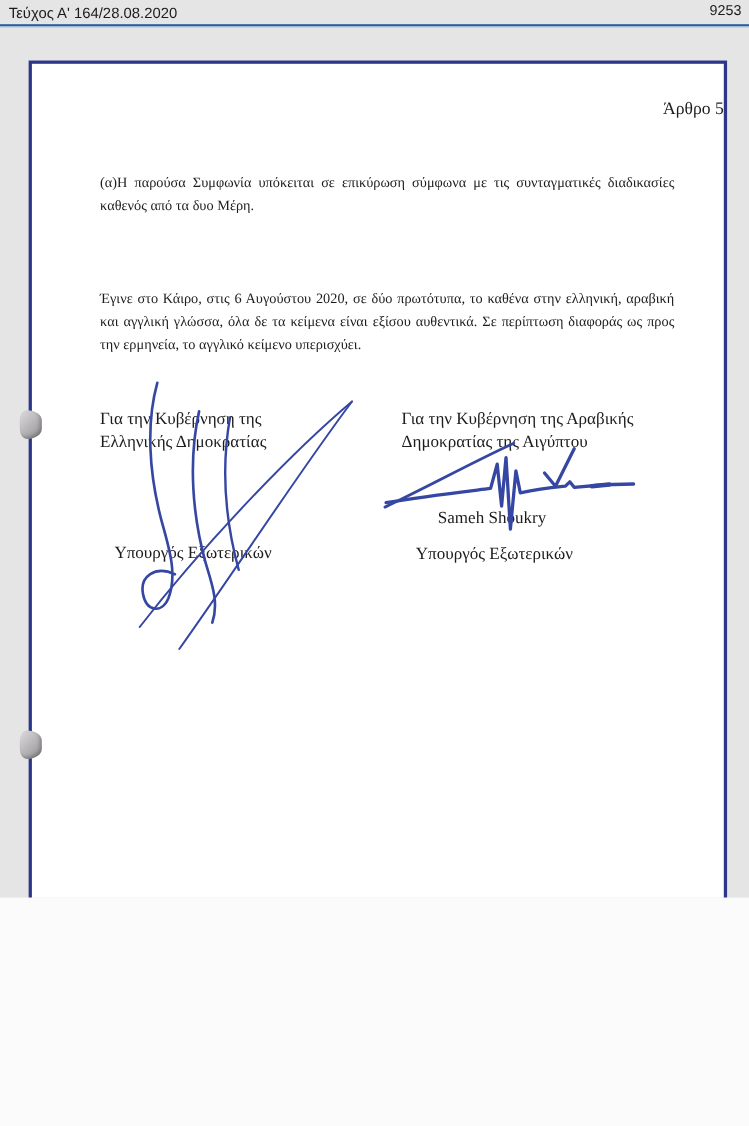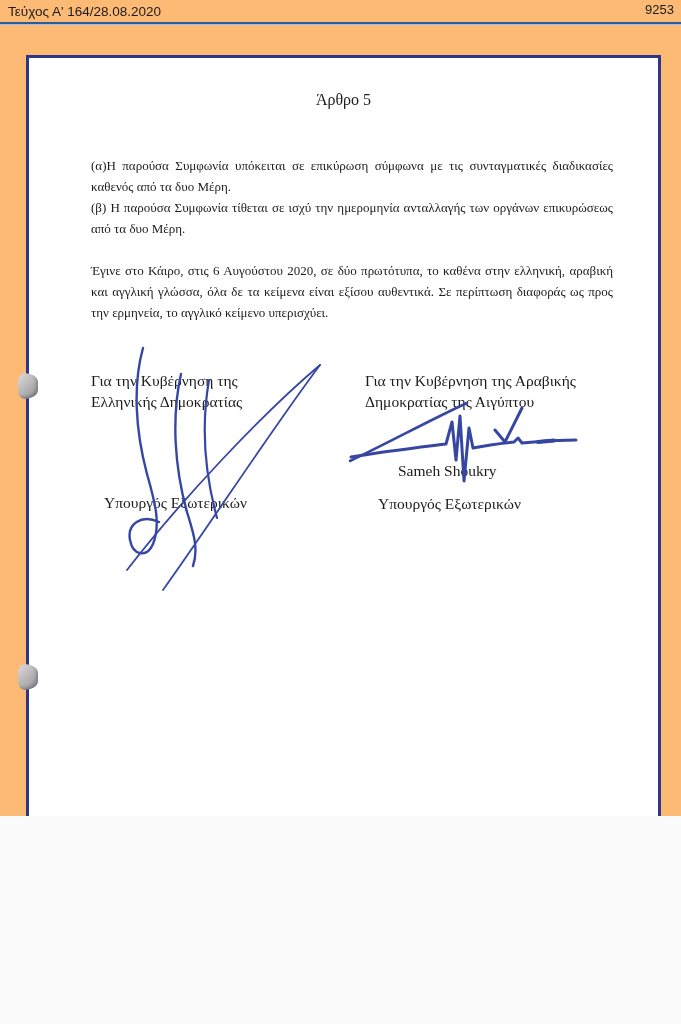--- a/index.html
+++ b/index.html
@@ -4,21 +4,21 @@
 <style>
   * { box-sizing: border-box; }
   html, body { margin: 0; padding: 0; }
   body {
     width: 681px; height: 1024px;
     background: #fbfbfb;
     font-family: "Liberation Serif", "DejaVu Serif", serif;
   }
   .page {
     position: relative; width: 681px; height: 816px;
-    background: #fdba74; color: #1c1c1c; overflow: hidden;
+    background: #e5e5e5; color: #1c1c1c; overflow: hidden;
   }
 
   
   .header { position: absolute; top: 0; left: 0; right: 0; height: 22px; }
   .header-issue {
     position: absolute; left: 8px; top: 4px;
     font-family: "Liberation Sans", sans-serif;
     font-size: 13.5px; color: #1b1b1b;
   }
   .header-title {
@@ -38,21 +38,21 @@
 
   
   .doc-box {
     position: absolute; left: 26px; top: 55px;
     width: 635px; height: 957px;
     border: 3px solid #2c3789; background: #ffffff;
   }
 
   .article-heading {
     position: absolute; top: 33px; left: 0; width: 100%;
-    text-align: center; font-size: 16px;
+    text-align: right; font-size: 16px;
   }
   .para {
     position: absolute; left: 62px; width: 522px;
     text-align: justify; font-size: 13px; line-height: 21px;
   }
   .para p { margin: 0; }
   .para-ab { top: 97px; }
   .para-closing { top: 202px; }
 
   
@@ -91,21 +91,20 @@
     <span class="header-page">9253</span>
   </div>
   <div class="header-rule"></div>
 
   <div class="doc-box">
 
     <div class="article-heading">Άρθρο 5</div>
 
     <div class="para para-ab">
       <p>(α)Η παρούσα Συμφωνία υπόκειται σε επικύρωση σύμφωνα με τις συνταγματικές διαδικασίες καθενός από τα δυο Μέρη.</p>
-      <p>(β) Η παρούσα Συμφωνία τίθεται σε ισχύ την ημερομηνία ανταλλαγής των οργάνων επικυρώσεως από τα δυο Μέρη.</p>
     </div>
 
     <div class="para para-closing">
       <p>Έγινε στο Κάιρο, στις 6 Αυγούστου 2020, σε δύο πρωτότυπα, το καθένα στην ελληνική, αραβική και αγγλική γλώσσα, όλα δε τα κείμενα είναι εξίσου αυθεντικά. Σε περίπτωση διαφοράς ως προς την ερμηνεία, το αγγλικό κείμενο υπερισχύει.</p>
     </div>
 
     <div class="sig-label sig-label-left">
       <div>Για την Κυβέρνηση της</div>
       <div>Ελληνικής Δημοκρατίας</div>
     </div>

